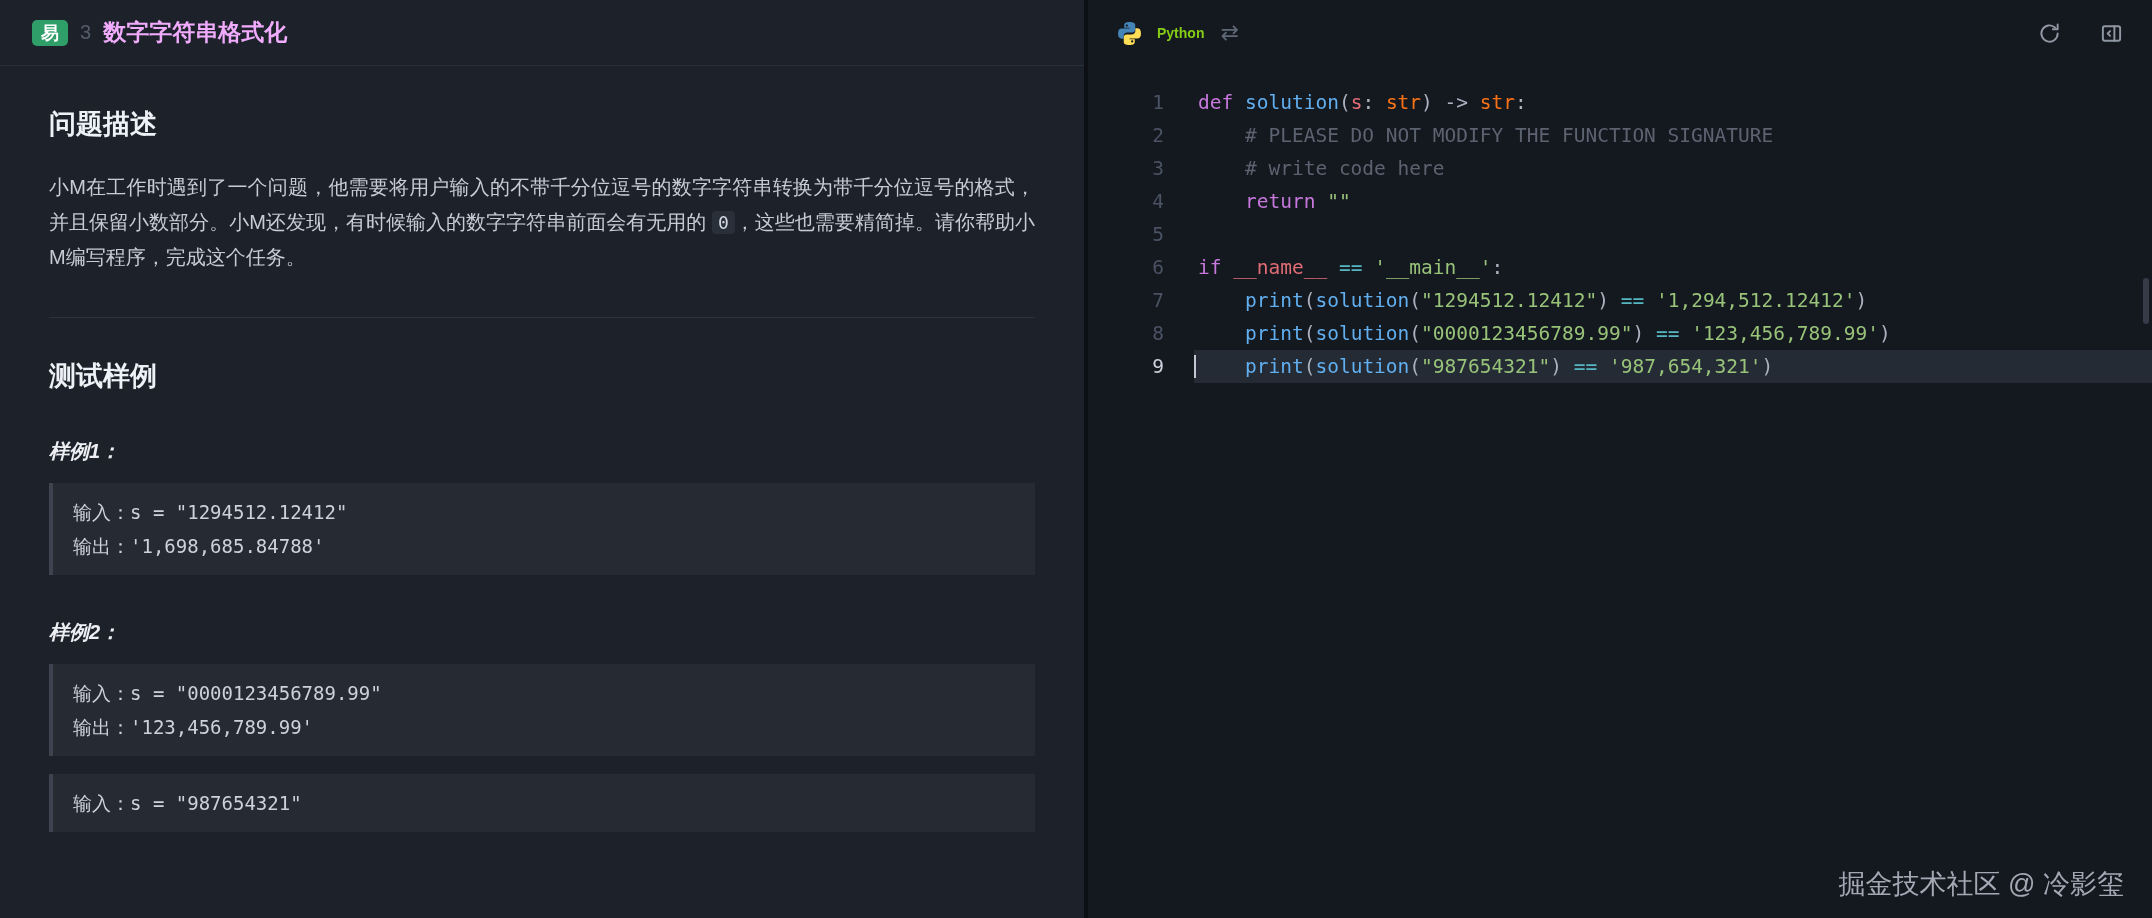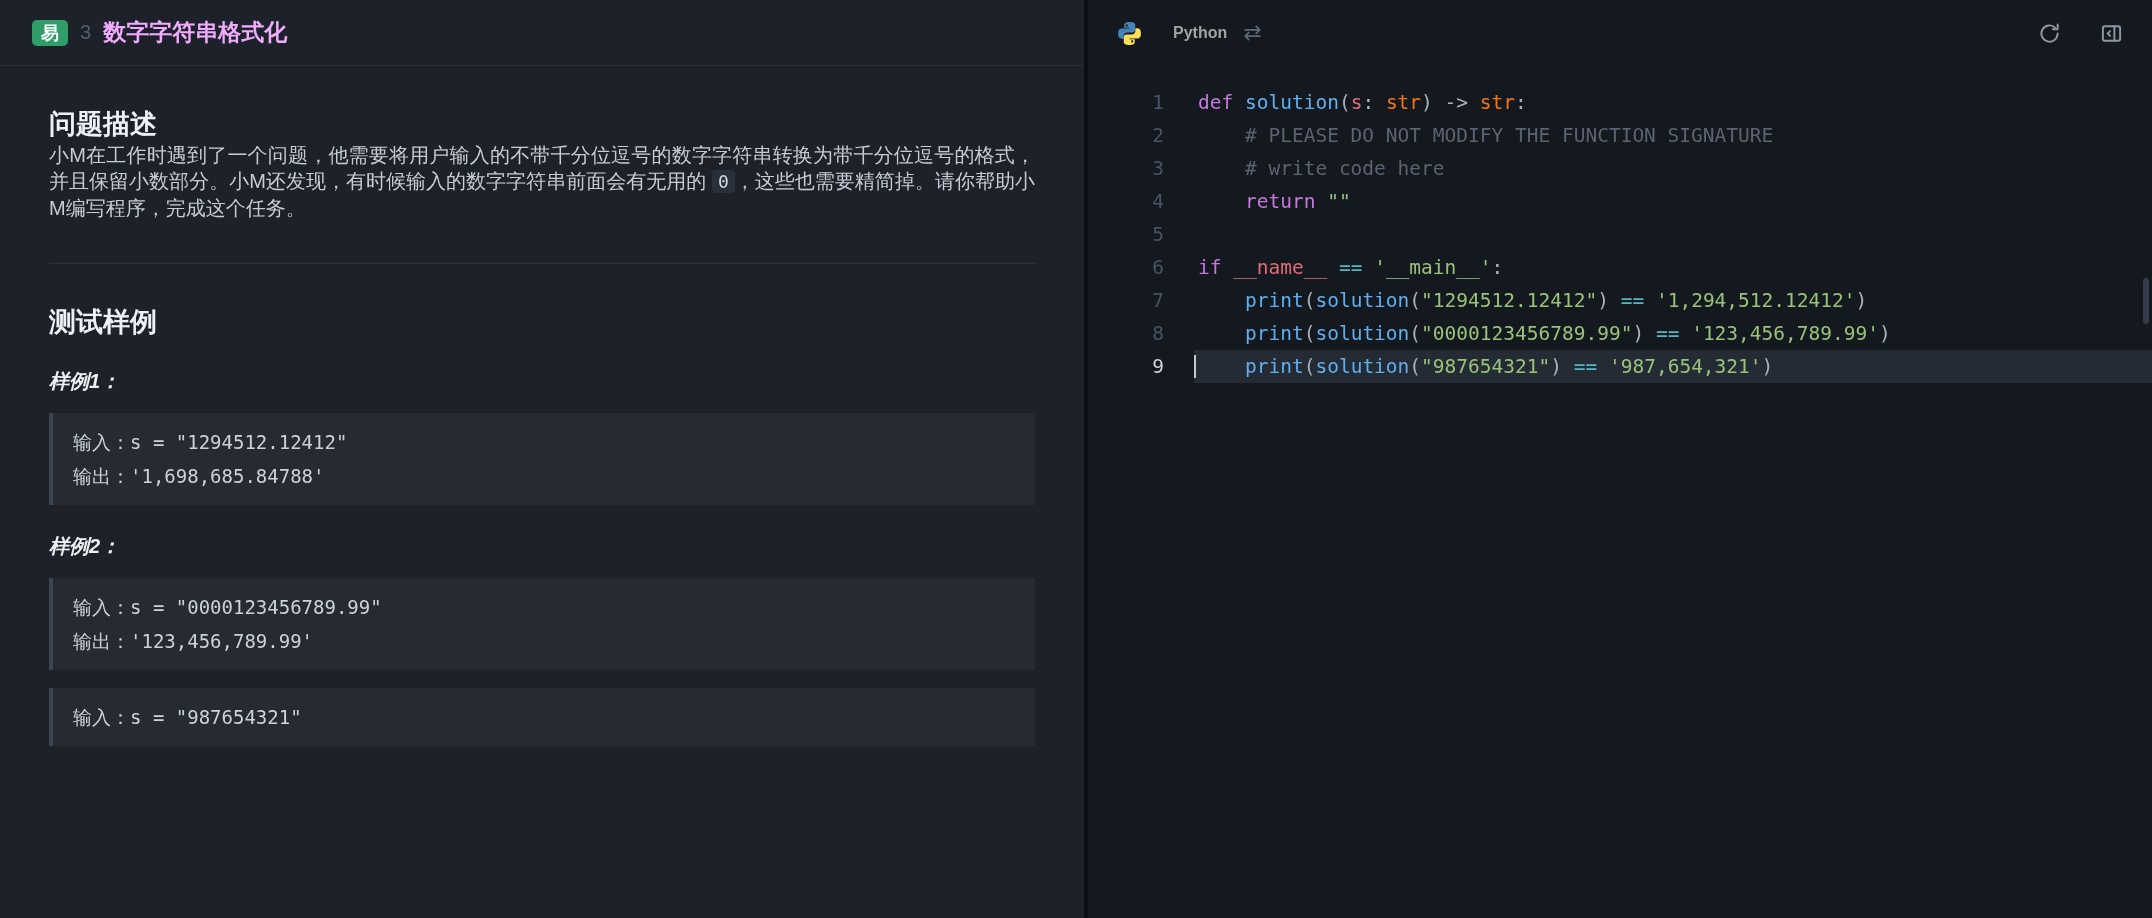--- a/index.html
+++ b/index.html
@@ -24,33 +24,33 @@
     padding: 4px 9px; border-radius: 5px; line-height: 1;
   }
   .problem-number { color: #545d6b; font-size: 20px; }
   .problem-title { color: #f0abfc; font-size: 23px; font-weight: 700; }
 
   .left-content { padding: 0 49px; }
   .section-heading {
     margin-top: 40px; font-size: 27px; font-weight: 700; color: #eef1f5;
   }
   .description-body {
-    font-size: 20px; line-height: 26px; color: #c6ccd5;
+    margin-top: 28px; font-size: 20px; line-height: 35px; color: #c6ccd5;
     text-align: justify;
   }
   .inline-code {
     font-family: "DejaVu Sans Mono", "Liberation Mono", monospace;
     background: #2a303a; color: #d3d9e2; border-radius: 4px;
     padding: 1px 6px; font-size: 18px;
   }
   .divider {
     border: none; border-top: 1px solid #2d333e; margin-top: 42px;
   }
   .sample-label {
-    margin-top: 28px; font-size: 20px; font-weight: 700; font-style: italic;
+    margin-top: 44px; font-size: 20px; font-weight: 700; font-style: italic;
     color: #edeff3;
   }
   .sample-block {
     margin-top: 18px; background: #262b33; border-left: 4px solid #3d4450;
     padding: 12px 20px;
     font-family: "DejaVu Sans Mono", "Liberation Mono", monospace;
     font-size: 19px; line-height: 34px; color: #ccd2da;
   }
 
   
@@ -58,21 +58,21 @@
 
   
   .right-panel {
     flex: 1 1 auto; height: 100%; background: #14181f; position: relative;
     color: #abb2bf;
   }
   .editor-header {
     height: 66px; display: flex; align-items: center; padding: 0 28px; gap: 14px;
   }
   .lang-icon { width: 27px; height: 27px; display: inline-flex; }
-  .lang-label { color: #a3a3a3; font-size: 16px; font-weight: 700; margin-left: 16px; }
+  .lang-label { color: #84cc16; font-size: 14px; font-weight: 700; }
   .swap-icon { color: #5f6876; font-size: 22px; margin-left: 2px; cursor: pointer; }
   .header-spacer { flex: 1; }
   .icon-btn {
     width: 26px; height: 26px; display: inline-flex; align-items: center;
     justify-content: center; color: #8f97a3; cursor: pointer; margin-left: 22px;
   }
   .icon-btn svg { stroke: #8f97a3; }
 
   .code-area {
     padding-top: 20px;
@@ -215,15 +215,16 @@
           </div>
           <div class="code-row active">
             <span class="gutter">9</span>
             <span class="code-content"><span class="cursor"></span><span class="tok-pun">    </span><span class="tok-fn">print</span><span class="tok-pun">(</span><span class="tok-fn">solution</span><span class="tok-pun">(</span><span class="tok-str">"987654321"</span><span class="tok-pun">) </span><span class="tok-op">==</span><span class="tok-pun"> </span><span class="tok-str">'987,654,321'</span><span class="tok-pun">)</span></span>
           </div>
         </div>
     </div>
 
     <div class="editor-scrollbar-thumb"></div>
 
+    <div class="watermark">掘金技术社区 @ 冷影玺</div>
   </section>
 
 </div>
 
 </body></html>

